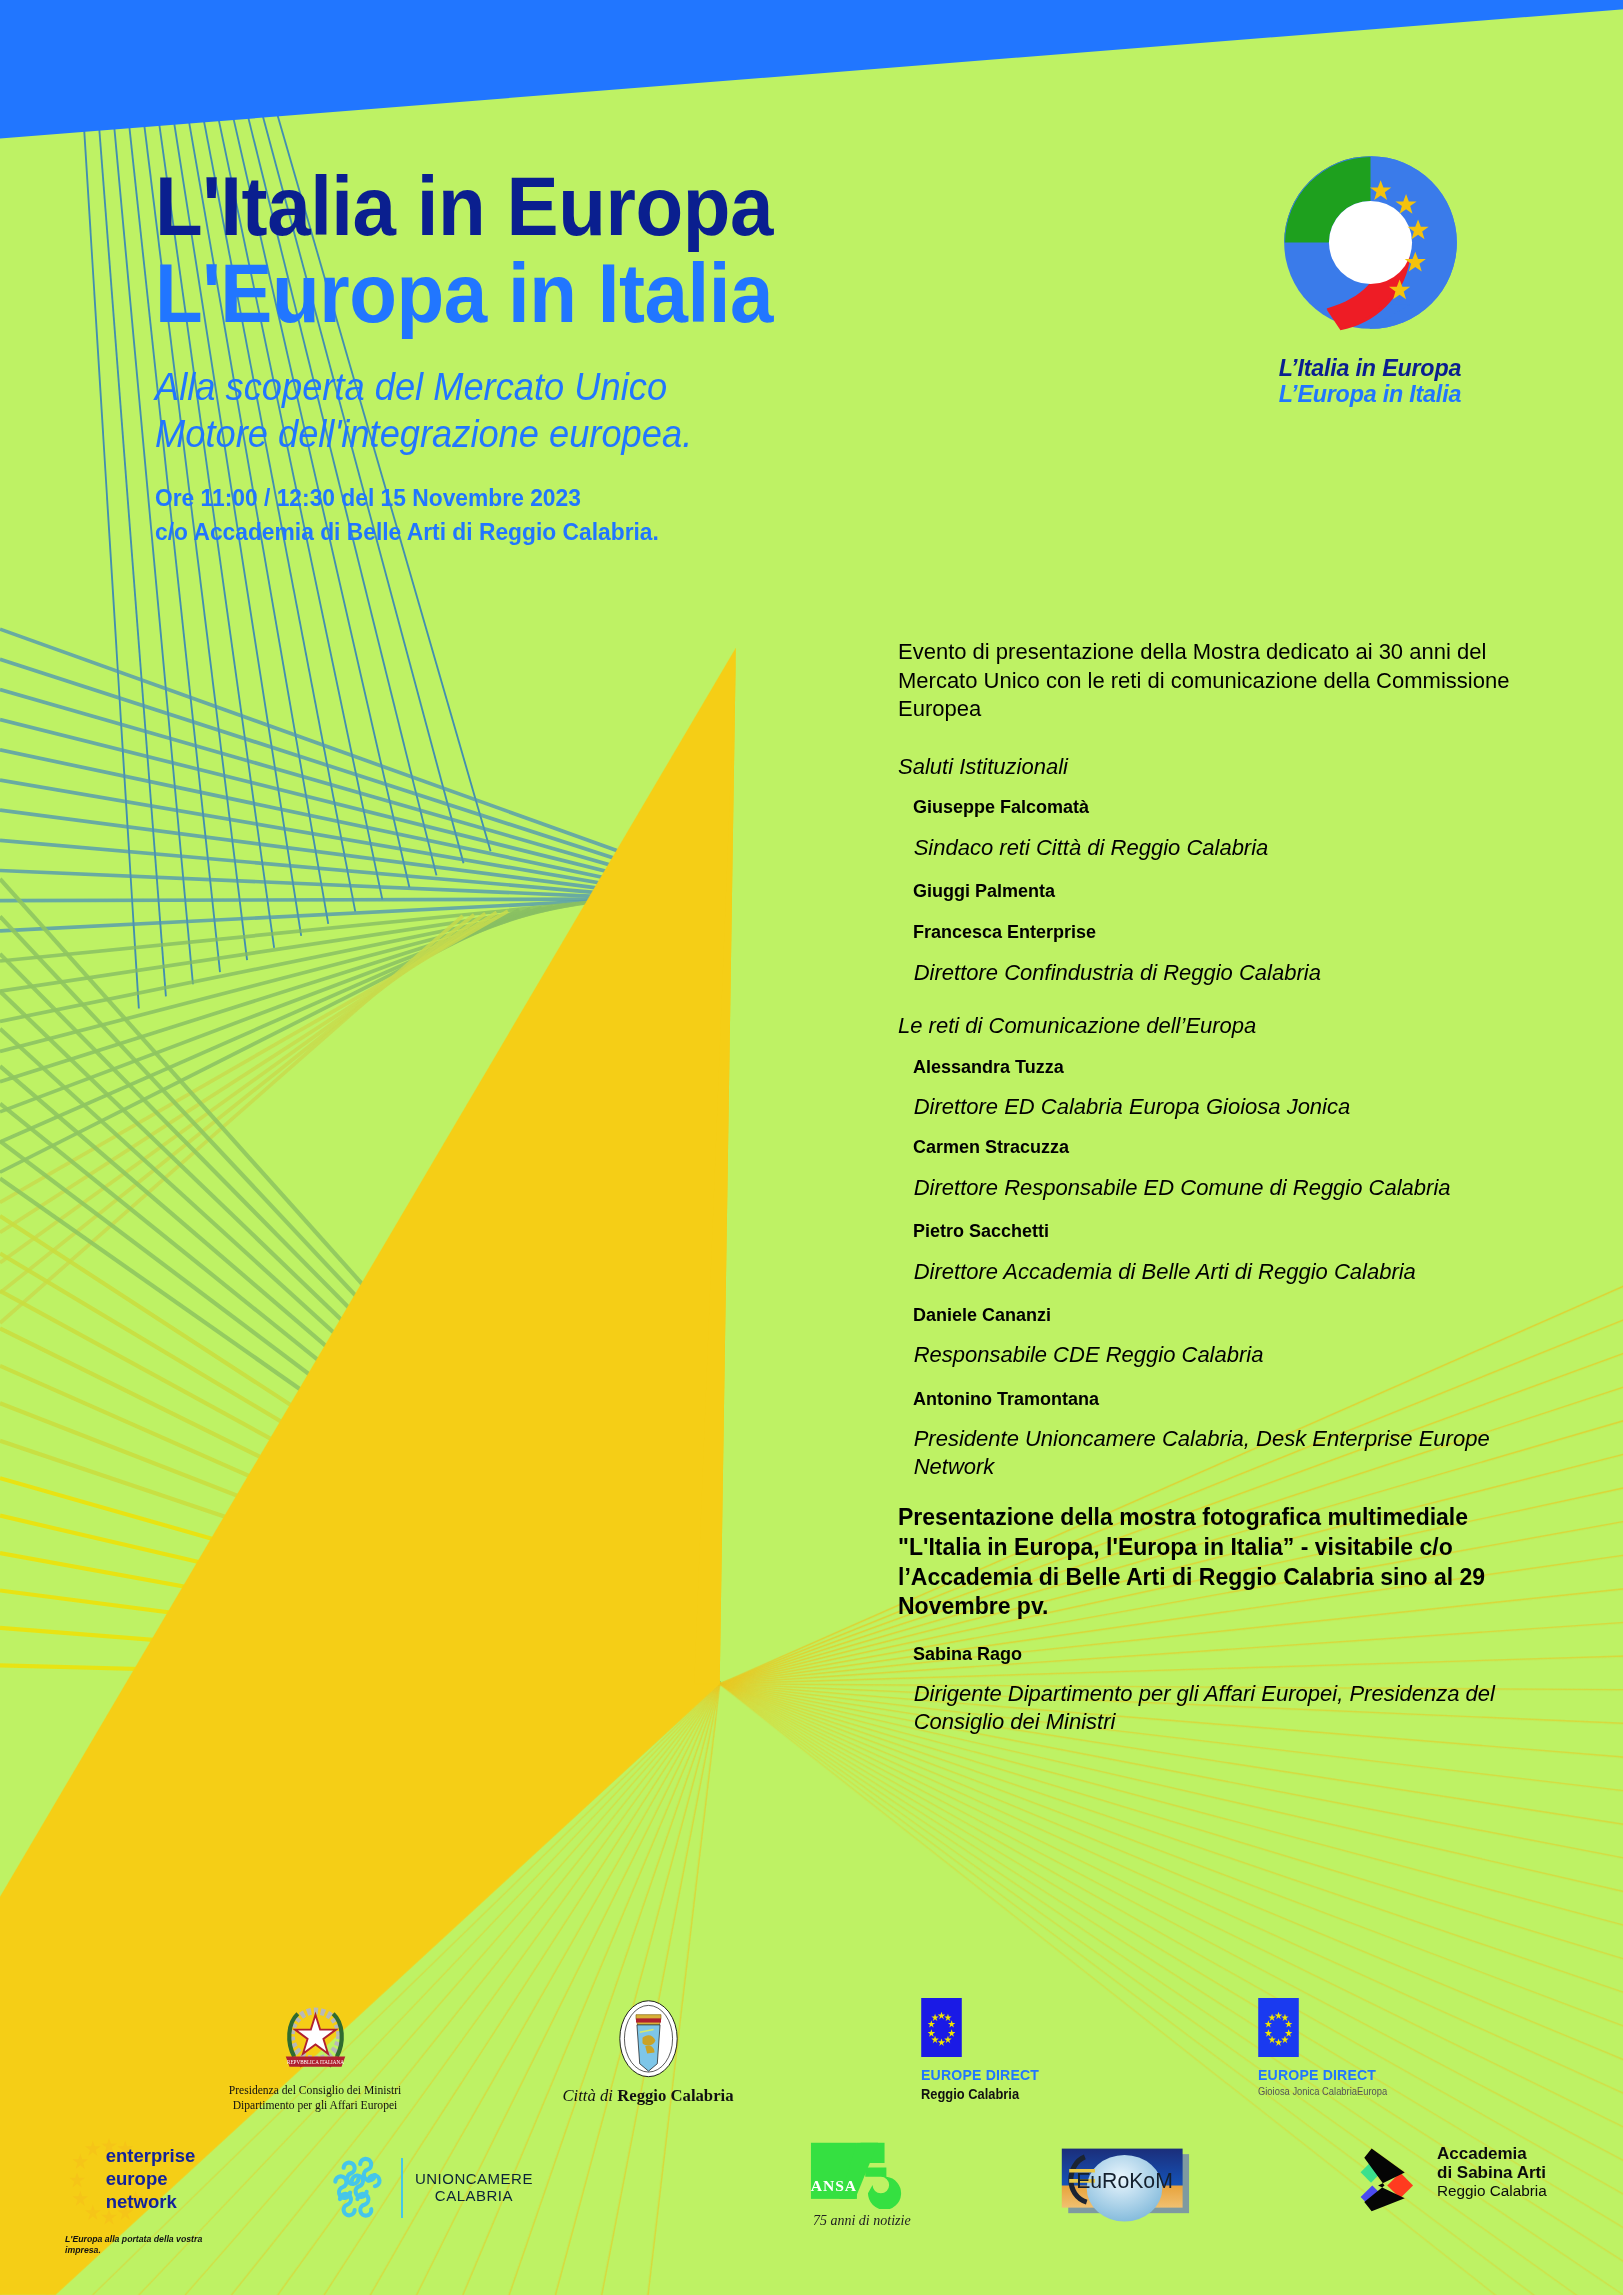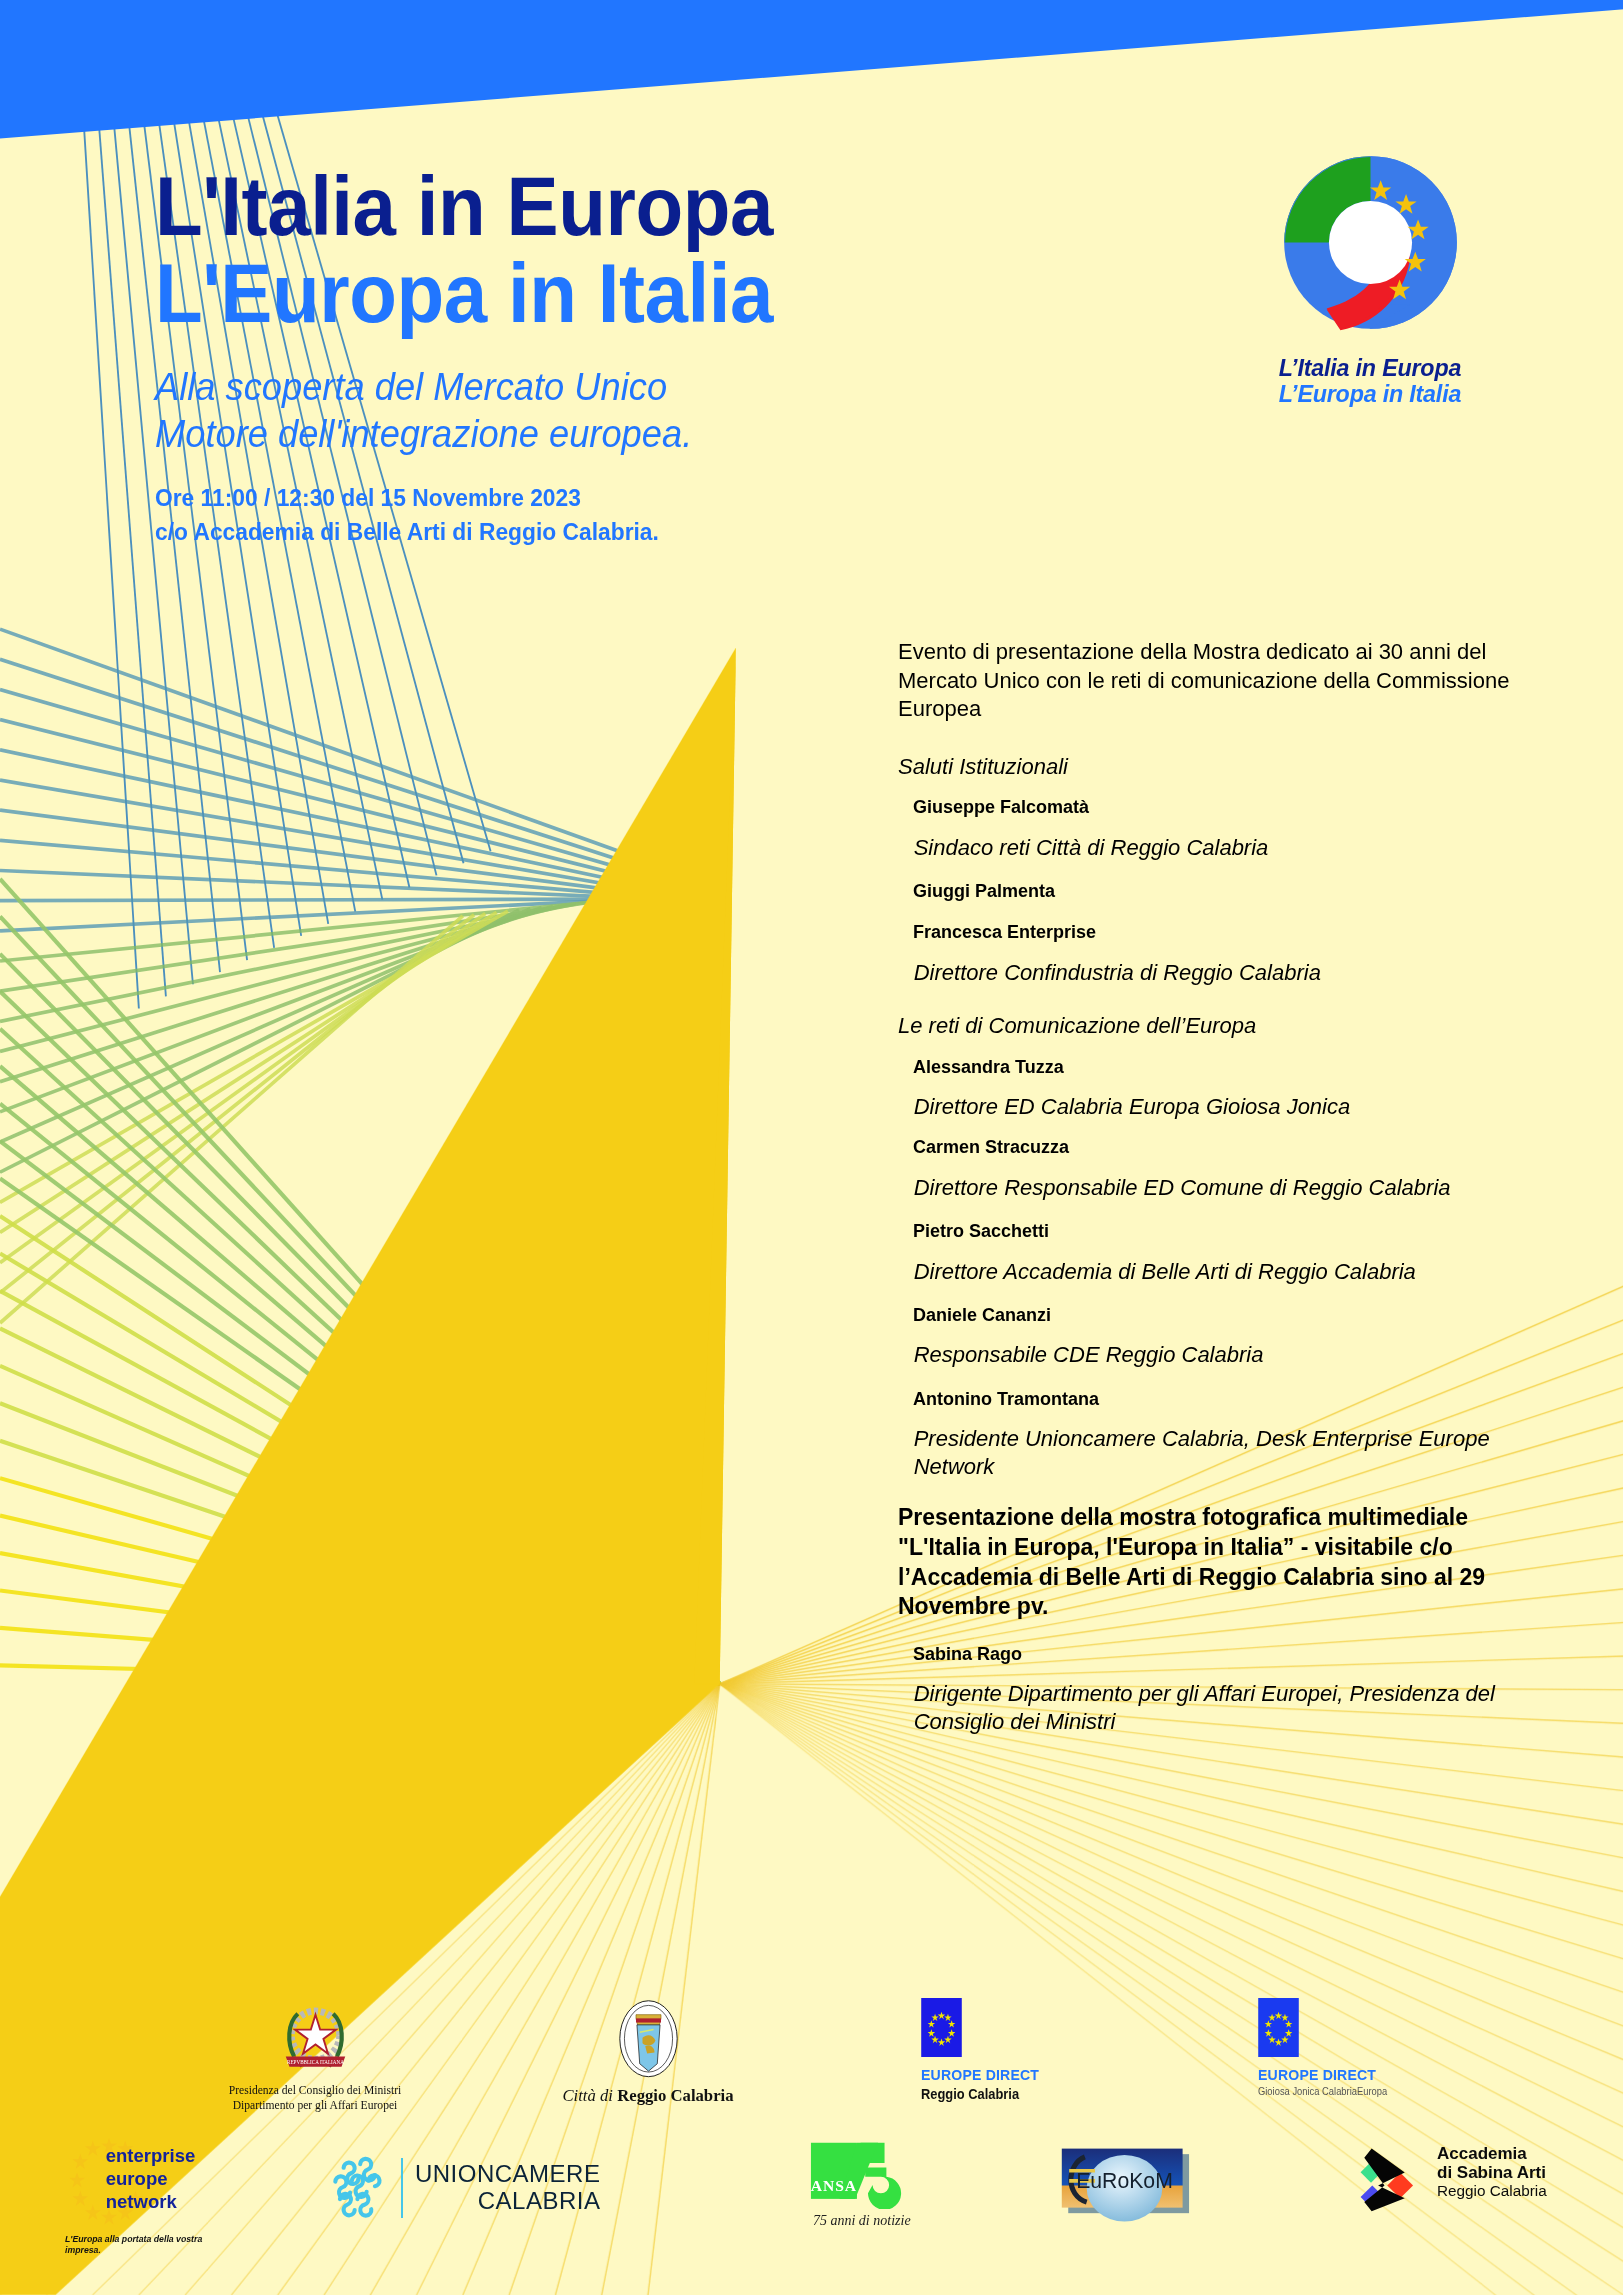--- a/index.html
+++ b/index.html
@@ -1,21 +1,21 @@
 <!DOCTYPE html>
 <html style="font-size:7.4px"><head>
 <meta charset="utf-8">
 <style>
   html,body{margin:0;padding:0;background:#fff;}
   body{
     font-family:"Liberation Sans", sans-serif;
     width:1624px; height:2295px;
     position:relative; overflow:hidden;
   }
-  .poster{position:absolute;inset:0;background:#fef9c3;overflow:hidden;padding-left:47px;}
+  .poster{position:absolute;inset:0;background:#bef264;overflow:hidden;padding-left:47px;}
 
   
   .bg-art{position:absolute;inset:0;width:1624px;height:2295px;z-index:0;pointer-events:none;}
 
   
   .blue-band{position:absolute;top:0;left:0;width:1624px;height:194px;z-index:1;pointer-events:none;}
 
   
   .head{position:absolute;left:155px;top:164px;z-index:5;}
   .title-1,.title-2{
@@ -90,21 +90,21 @@
   .pcm-cap{font-family:"Liberation Serif",serif;font-size:11.6px;line-height:1.35;color:#111;margin-top:3.7px;}
   .citta-cap{font-family:"Liberation Serif",serif;font-size:16.7px;color:#111;margin-top:4.6px;}
   .citta-cap b{font-weight:700;}
   .citta-cap i{font-style:italic;}
 
   .ed-title{color:#2176FF;font-weight:700;font-size:15.3px;letter-spacing:0.2px;margin-top:6.5px;transform:scaleX(0.92);}
   .ed-sub{color:#111;font-weight:700;font-size:14px;margin-top:2.8px;transform:scaleX(0.92);}
   .ed-sub.small{font-weight:400;font-size:10.2px;color:#555;}
 
   .een-cap{font-size:9.7px;font-weight:700;font-style:italic;color:#111;margin-top:2.8px;transform:scaleX(0.9);}
-  .uc-txt{font-size:24px;line-height:1.12;color:#0B2338;font-weight:400;letter-spacing:0.5px;text-align:right;}
+  .uc-txt{font-size:15px;line-height:1.12;color:#0B2338;font-weight:400;letter-spacing:0.5px;text-align:center;}
   .ansa-cap{font-family:"Liberation Serif",serif;font-style:italic;font-size:14px;color:#222;margin-top:2.8px;}
   .acc-txt{text-align:left;color:#0b0b0b;}
   .acc-b{font-size:17px;font-weight:700;line-height:1.12;}
   .acc-n{font-size:15.3px;font-weight:400;line-height:1.16;}
 </style>
 </head>
 <body>
 
 <div class="poster">
 

